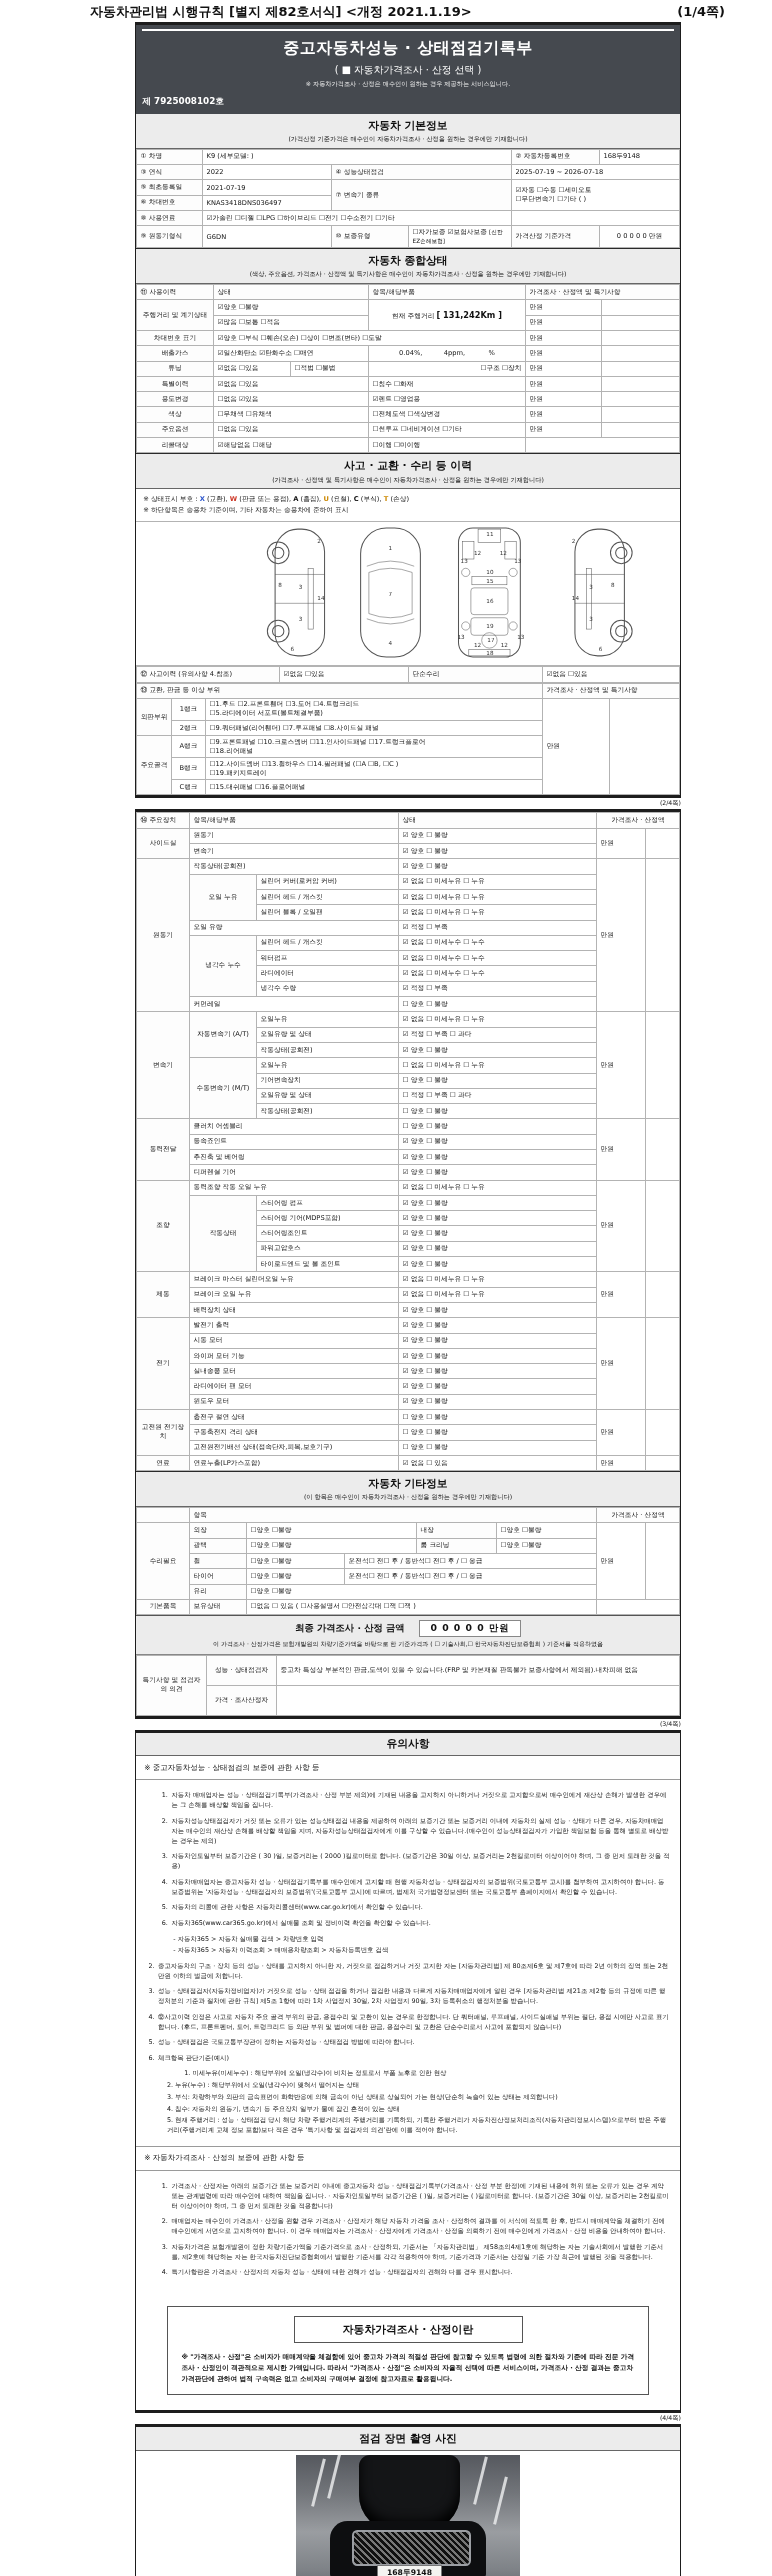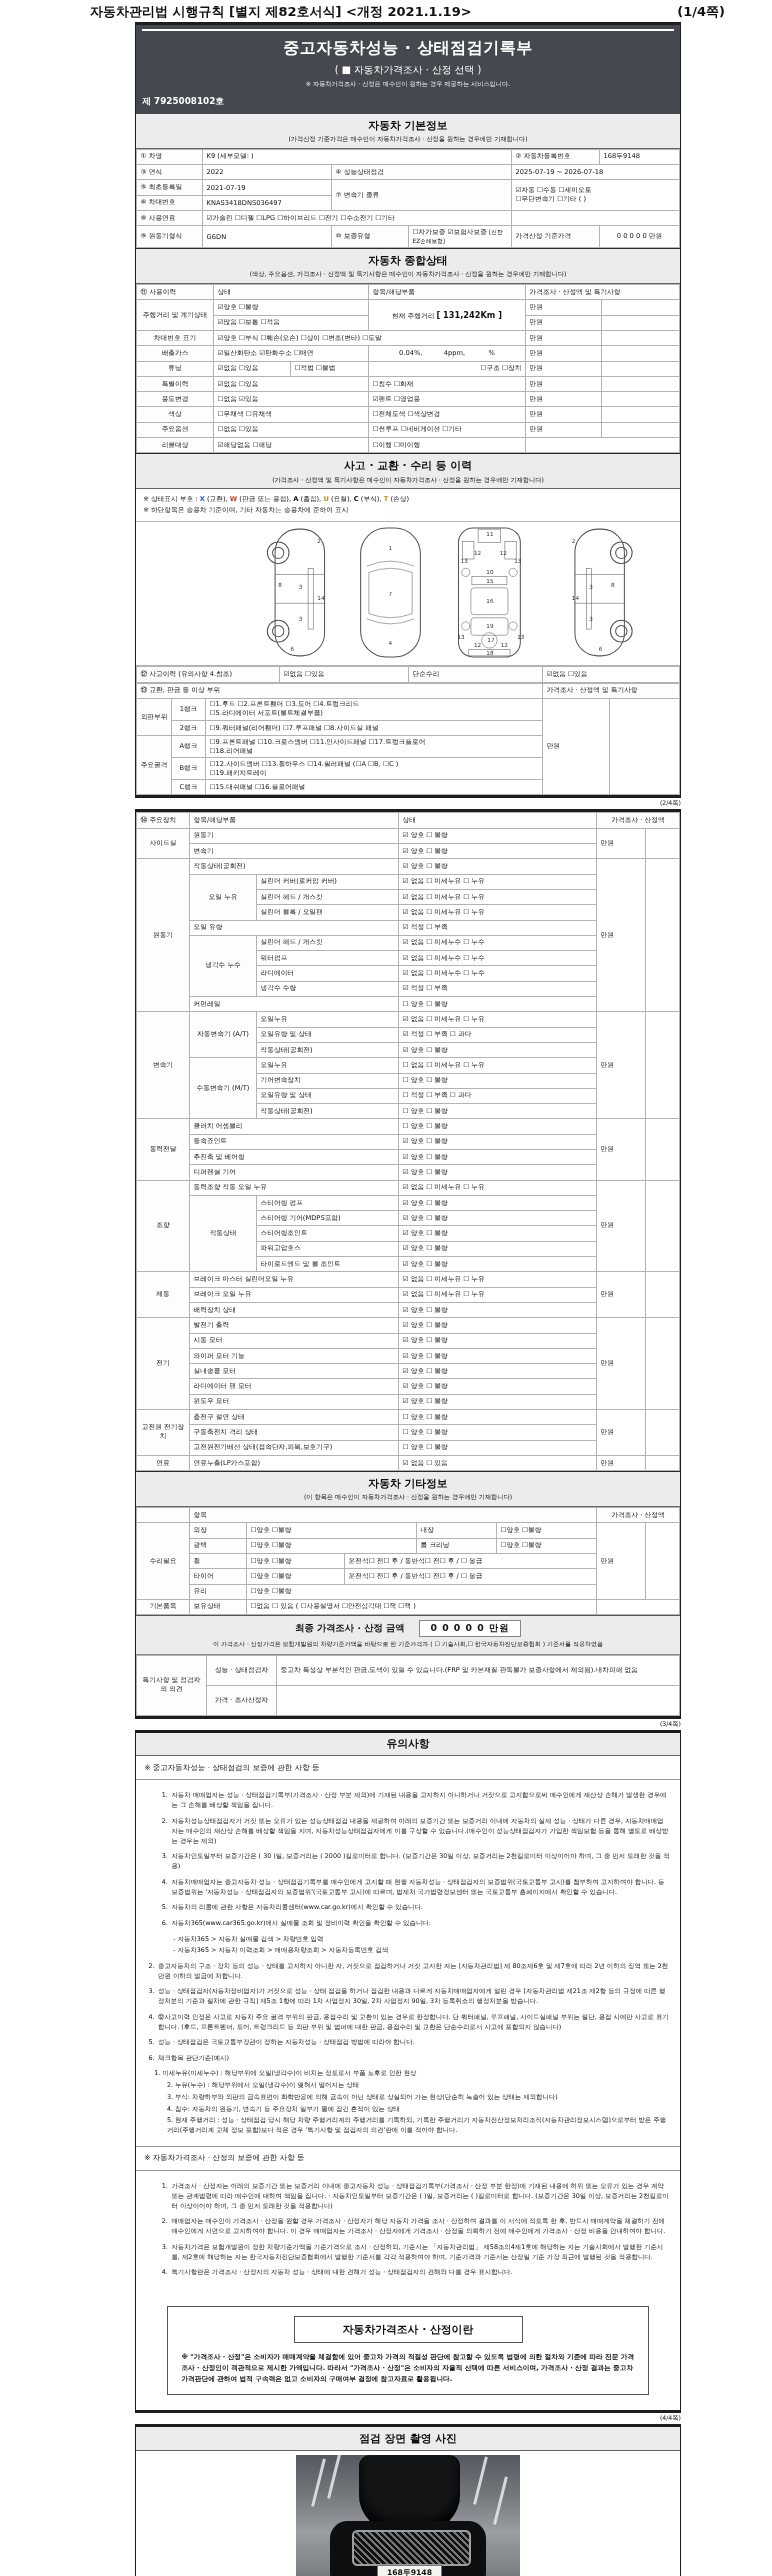--- a/index.html
+++ b/index.html
@@ -745,21 +745,21 @@
           <span class="ntxt">⑫사고이력 인정은 사고로 자동차 주요 골격 부위의 판금, 용접수리 및 교환이 있는 경우로 한정합니다. 단 쿼터패널, 루프패널, 사이드실패널 부위는 절단, 용접 시에만 사고로 표기합니다. (후드, 프론트펜더, 도어, 트렁크리드 등 외판 부위 및 범퍼에 대한 판금, 용접수리 및 교환은 단순수리로서 사고에 포함되지 않습니다)</span>
         </div>
         <div class="nrow ">
           <span class="nnum">5.</span>
           <span class="ntxt">성능 · 상태점검은 국토교통부장관이 정하는 자동차성능 · 상태점검 방법에 따라야 합니다.</span>
         </div>
         <div class="nrow ">
           <span class="nnum">6.</span>
           <span class="ntxt">체크항목 판단기준(예시)</span>
         </div>
-        <div class="nsub" style="margin-left: 8px;">1.  미세누유(미세누수) : 해당부위에 오일(냉각수)이 비치는 정도로서 부품 노후로 인한 현상</div>
+        <div class="nsub" style="margin-left: 38px;">1.  미세누유(미세누수) : 해당부위에 오일(냉각수)이 비치는 정도로서 부품 노후로 인한 현상</div>
         <div class="nsub" style="margin-left: 20.6px;">2.  누유(누수) : 해당부위에서 오일(냉각수)이 맺혀서 떨어지는 상태</div>
         <div class="nsub" style="margin-left: 20.6px;">3.  부식: 차량하부와 외판의 금속표면이 화학반응에 의해 금속이 아닌 상태로 상실되어 가는 현상(단순히 녹슬어 있는 상태는 제외합니다)</div>
         <div class="nsub" style="margin-left: 20.6px;">4.  침수: 자동차의 원동기, 변속기 등 주요장치 일부가 물에 잠긴 흔적이 있는 상태</div>
         <div class="nsub" style="margin-left: 20.6px;">5.  현재 주행거리 : 성능 · 상태점검 당시 해당 차량 주행거리계의 주행거리를 기록하되, 기록한 주행거리가 자동차전산정보처리조직(자동차관리정보시스템)으로부터 받은 주행거리(주행거리계 교체 정보 포함)보다 적은 경우 '특기사항 및 점검자의 의견'란에 이를 적어야 합니다.</div>
       </div>
   <div class="nsechead">※ 자동차가격조사 · 산정의 보증에 관한 사항 등</div>
   <div class="ncontent" style="border-bottom:none" id="notices-body2">
         <div class="nrow ind1">
           <span class="nnum">1.</span>
           <span class="ntxt">가격조사 · 산정자는 아래의 보증기간 또는 보증거리 이내에 중고자동차 성능 · 상태점검기록부(가격조사 · 산정 부분 한정)에 기재된 내용에 허위 또는 오류가 있는 경우 계약 또는 관계법령에 따라 매수인에 대하여 책임을 집니다.  · 자동차인도일부터 보증기간은 (      )일, 보증거리는 (      )킬로미터로 합니다. (보증기간은 30일 이상, 보증거리는 2천킬로미터 이상이어야 하며, 그 중 먼저 도래한 것을 적용합니다)</span>

